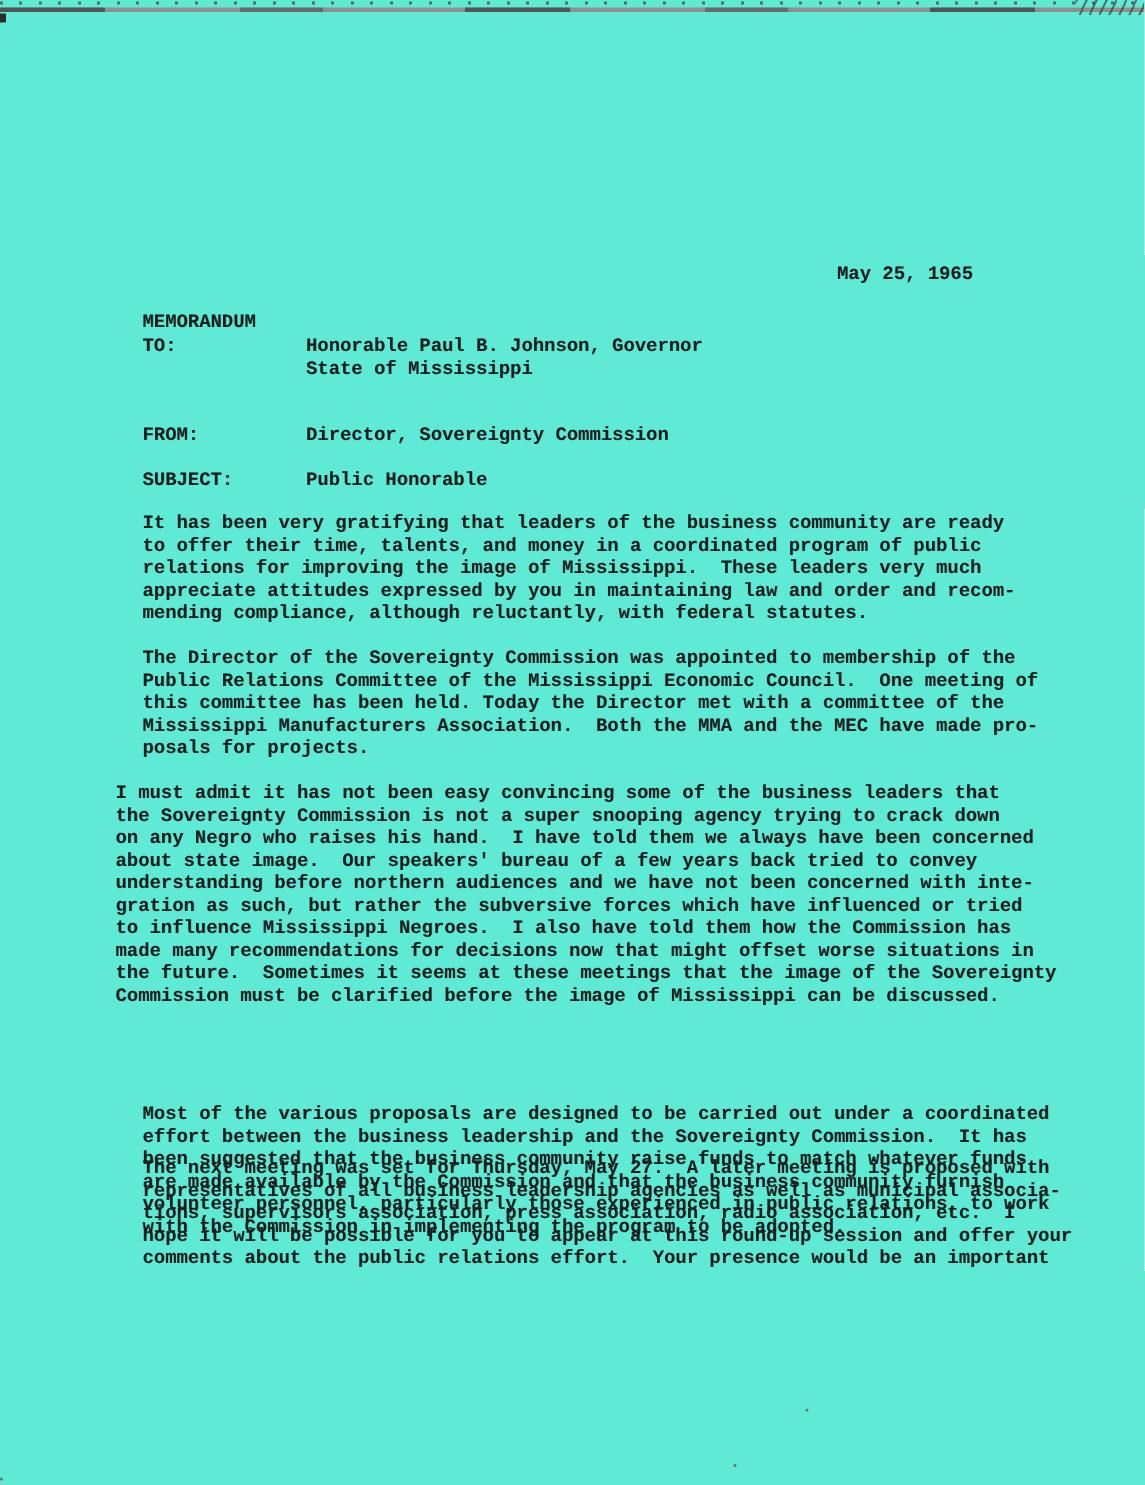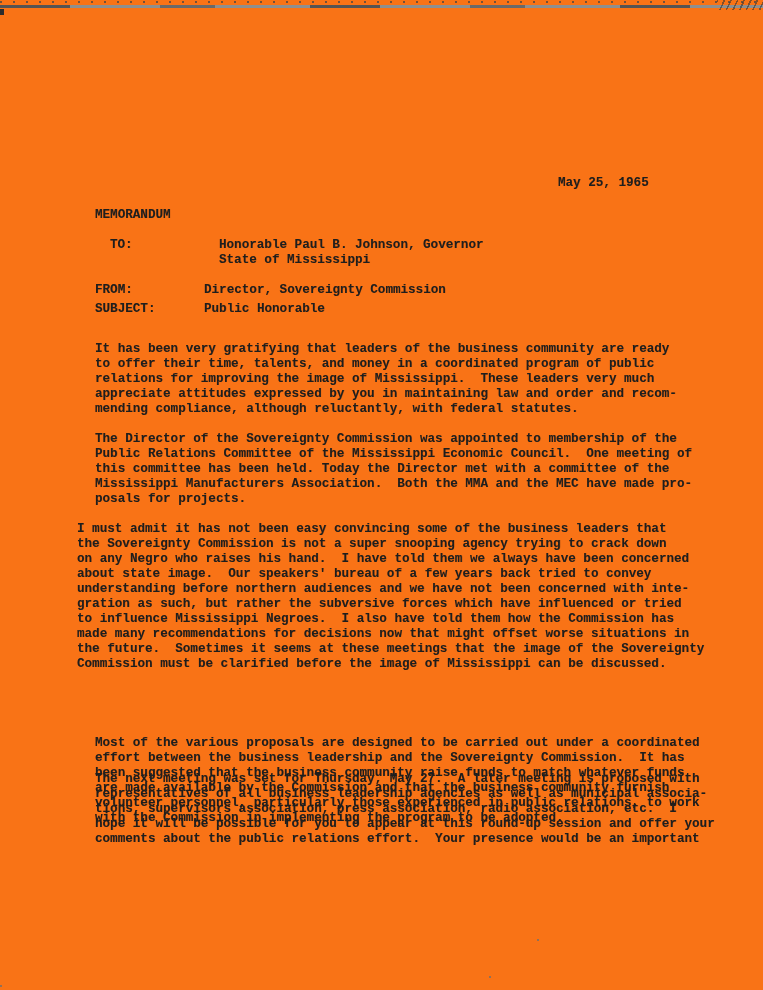--- a/index.html
+++ b/index.html
@@ -1,40 +1,40 @@
 <!DOCTYPE html>
 <html><head>
 <meta charset="utf-8">
 <style>
   html, body { margin: 0; padding: 0; background: #e8e8e8; }
   .page {
     position: relative;
     width: 763px;
     height: 990px;
     margin: 0 auto;
-    background: #f97316;
+    background: #5eead4;
     overflow: hidden;
     font-family: "Liberation Mono", "DejaVu Sans Mono", monospace;
     font-weight: 700;
     color: #1e1e1e;
   }
   .t {
     position: absolute;
     white-space: pre;
     font-size: 12.6px;
     line-height: 15px;
     text-shadow: 0.3px 0.3px 0 rgba(25,25,25,0.35);
   }
   
   .date      { left: 558px; top: 176px; }
   .doctype   { left: 95px;  top: 208px; text-align: right; }
   .row       { left: 95px; }
-  .row-to      { top: 238px; margin-left: 15px; }
+  .row-to      { top: 224px; }
   .row-from    { top: 283px; }
-  .row-subject { top: 302px; }
+  .row-subject { top: 313px; }
   .row .lbl  { position: absolute; left: 0; top: 0; white-space: pre; }
   .row .val  { position: absolute; left: 109px; top: 0; white-space: pre; }
   .p1 { left: 95px; top: 342px; }
   .p2 { left: 95px; top: 432px; }
   .p3 { left: 77px; top: 522px; }
   .p4 { left: 95px; top: 688px; margin-top: 48px; }
   .p5 { left: 95px; top: 772px; }
   
   .artifact { position: absolute; pointer-events: none; }
   .top-dots {

